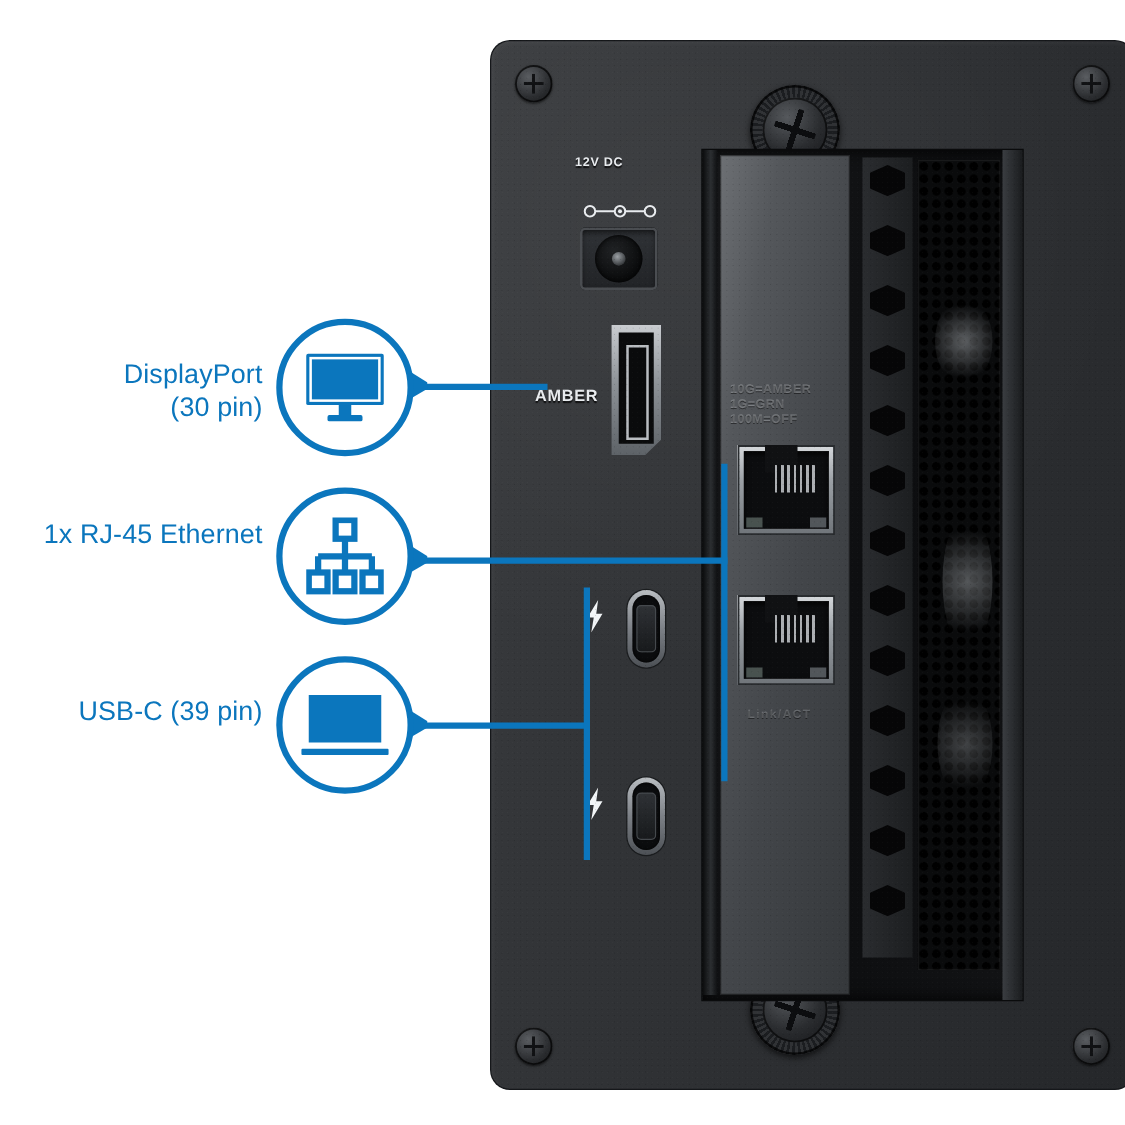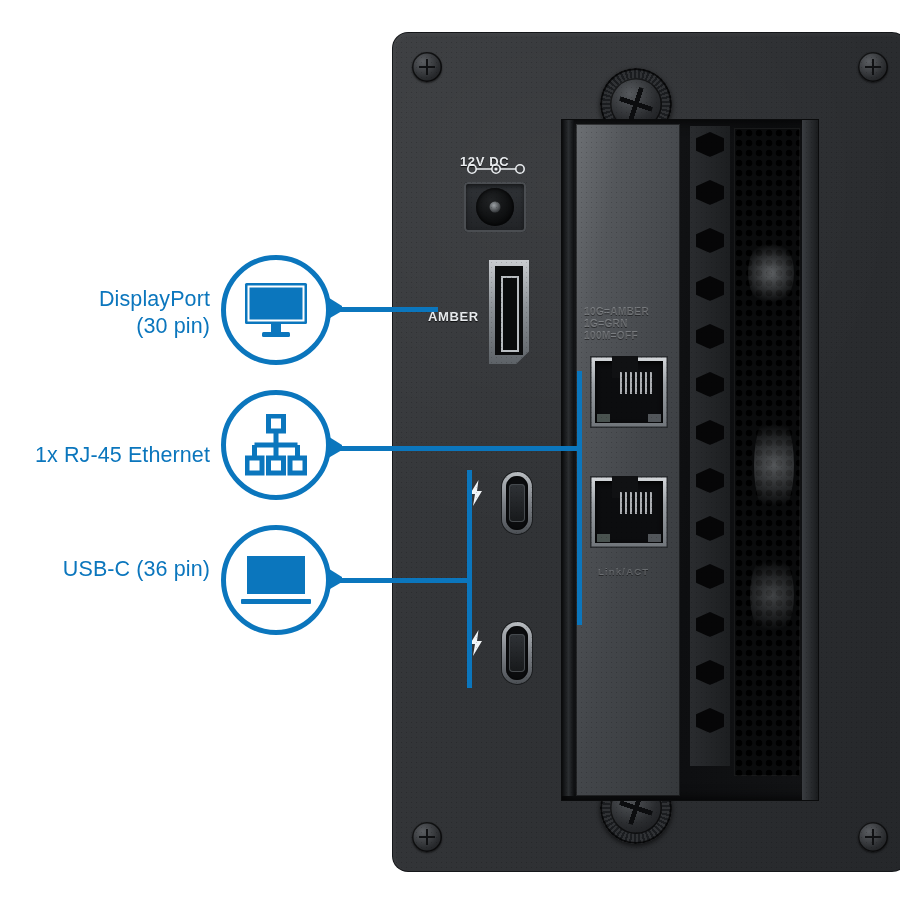--- a/index.html
+++ b/index.html
@@ -220,21 +220,21 @@
   <div class="device">
 
     <div class="corner-screw" style="left:20px;top:20px;"></div>
     <div class="corner-screw" style="right:20px;top:20px;"></div>
     <div class="corner-screw" style="left:20px;bottom:20px;"></div>
     <div class="corner-screw" style="right:20px;bottom:20px;"></div>
 
     <div class="thumbscrew" style="left:208px;top:36px;"></div>
     <div class="thumbscrew" style="left:208px;bottom:28px;"></div>
 
-    <div class="port-text" style="left:68px;top:122px;font-size:13px;">12V DC</div>
+    <div class="port-text" style="left:68px;top:93px;font-size:10px;">12V DC</div>
     <svg style="position:absolute;left:72px;top:130px;" width="64" height="14">
       <circle cx="8" cy="7" r="4.2" fill="none" stroke="#e9ecef" stroke-width="1.6"></circle>
       <circle cx="32" cy="7" r="4.2" fill="none" stroke="#e9ecef" stroke-width="1.6"></circle>
       <circle cx="32" cy="7" r="1.6" fill="#e9ecef"></circle>
       <circle cx="56" cy="7" r="4.2" fill="none" stroke="#e9ecef" stroke-width="1.6"></circle>
       <line x1="12" y1="7" x2="28" y2="7" stroke="#e9ecef" stroke-width="1.6"></line>
       <line x1="36" y1="7" x2="52" y2="7" stroke="#e9ecef" stroke-width="1.6"></line>
     </svg>
     <div class="dc-jack" style="left:72px;top:150px;"></div>
 
@@ -357,21 +357,21 @@
       <rect x="6" y="2" width="58" height="38" fill="#0B76BD"></rect>
       <rect x="0" y="45" width="70" height="5" rx="1" fill="#0B76BD"></rect>
     </svg>
   </div>
 
   <div class="callout-label" style="right:690px;top:286px;">
     <span>DisplayPort</span>
     <span class="l2">(30 pin)</span>
   </div>
 
-  <div class="callout-label" style="right:690px;top:442px;">
+  <div class="callout-label" style="right:690px;top:414px;">
     <span>1x RJ-45 Ethernet</span>
   </div>
 
   <div class="callout-label" style="right:690px;top:556px;">
-    <span class="l2">USB-C (36 pin)</span>
+    <span class="l2">USB-C (39 pin)</span>
   </div>
 
 </div>
 
 </body></html>

